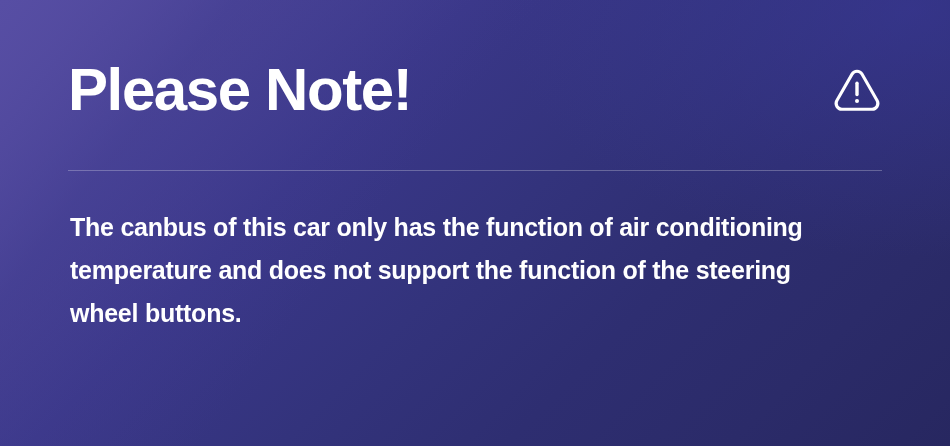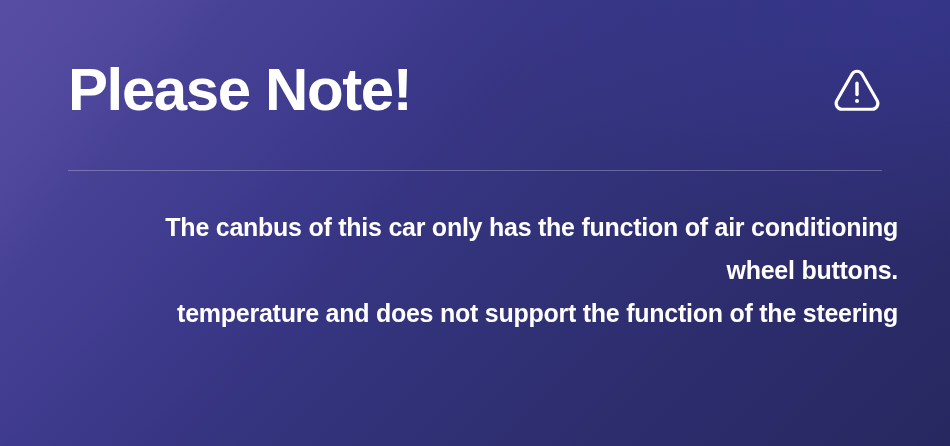--- a/index.html
+++ b/index.html
@@ -88,21 +88,20 @@
     top: 170px;
     height: 1px;
     background: rgba(255,255,255,0.26);
   }
 
   .body-text {
     position: absolute;
     left: 70px;
     right: 52px;
     top: 206px;
-    text-align: right;
   }
 
   .body-line {
     color: #ffffff;
     font-size: 25px;
     font-weight: bold;
     letter-spacing: -0.25px;
     line-height: 43px;
     white-space: nowrap;
   }
@@ -122,18 +121,18 @@
           <path d="M25 18.3 L25 29.6" fill="none" stroke="#ffffff" stroke-width="3.4" stroke-linecap="round"></path>
           <circle cx="25" cy="36.0" r="2.0" fill="#ffffff"></circle>
         </svg>
       </span>
     </div>
 
     <div class="divider"></div>
 
     <div class="body-text">
       <div class="body-line">The canbus of this car only has the function of air conditioning</div>
+      <div class="body-line">temperature and does not support the function of the steering</div>
       <div class="body-line">wheel buttons.</div>
-      <div class="body-line">temperature and does not support the function of the steering</div>
     </div>
 
   </div>
 </div>
 
 </body></html>

